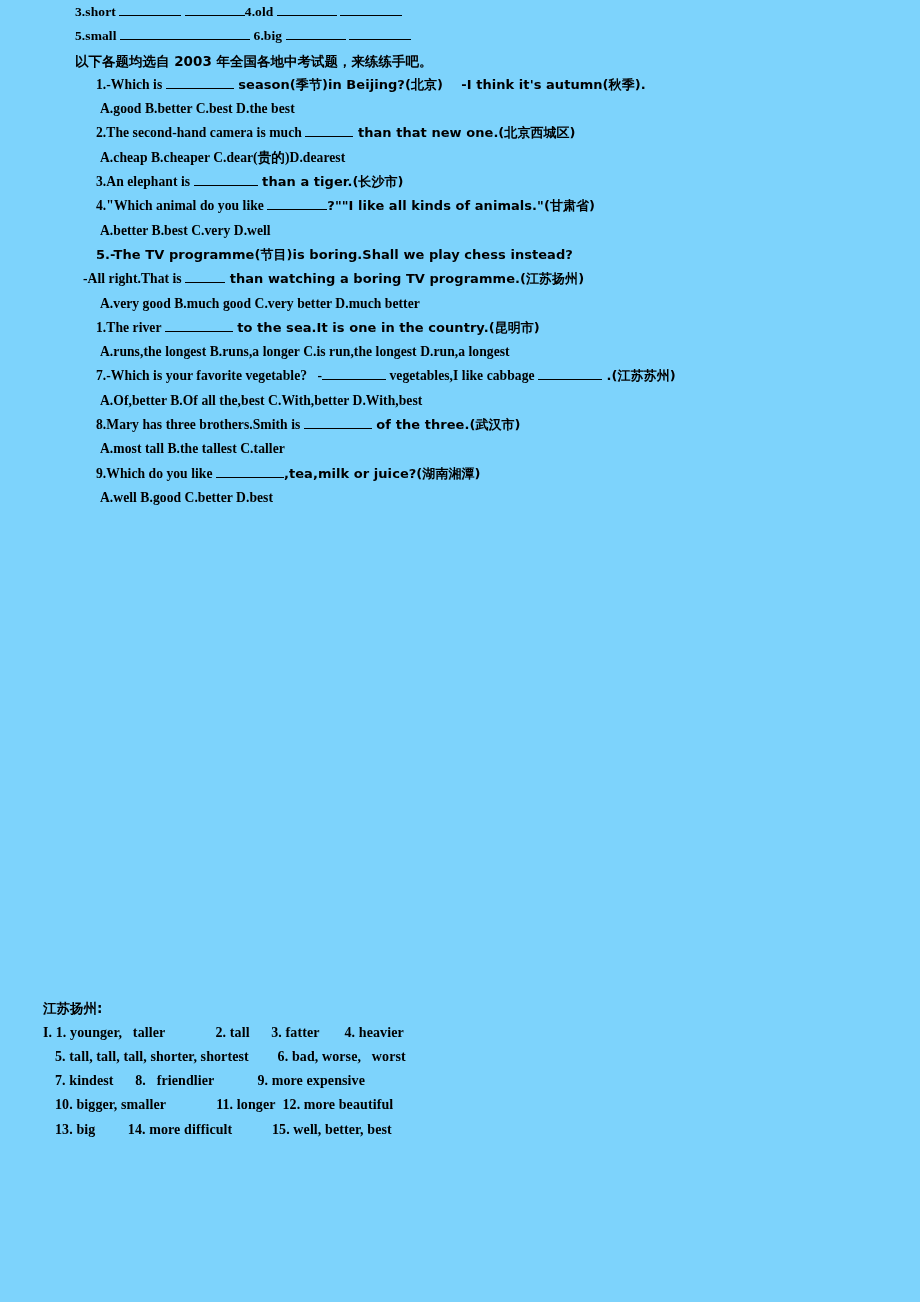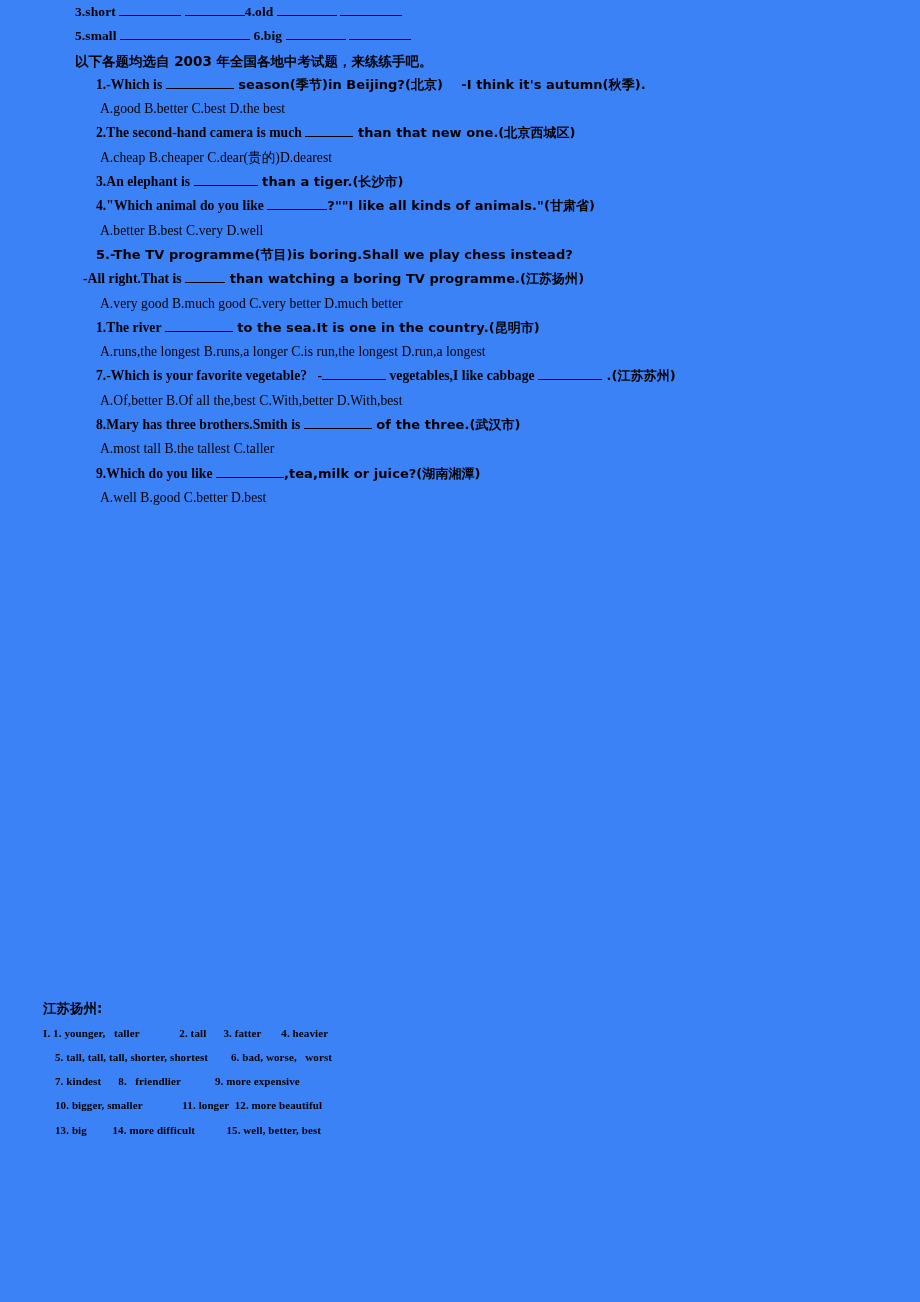--- a/index.html
+++ b/index.html
@@ -9,21 +9,21 @@
     background: #ffffff;
   }
   body {
     font-family: "Liberation Serif", "DejaVu Serif", serif;
     color: #000000;
   }
   #page {
     position: relative;
     width: 920px;
     height: 1302px;
-    background: #3b82f6;
+    background: #7dd3fc;
     overflow: hidden;
   }
   .doc-body {
     position: absolute;
     left: 0;
     top: 0;
     width: 920px;
   }
   
   .fill-line {
@@ -68,21 +68,21 @@
     font-size: 13.6px;
     line-height: 24.3px;
     padding-left: 96px;
     white-space: pre;
     letter-spacing: 0.05px;
   }
   .q-stem.indent-sub {
     padding-left: 83px;
   }
   .q-opts {
-    font-weight: normal;
+    font-weight: bold;
     font-size: 13.6px;
     line-height: 24.3px;
     padding-left: 100px;
     white-space: pre;
     letter-spacing: 0.05px;
   }
   .q-opts.opts-narrow {
   }
   .cn-inline {
     font-family: "DejaVu Sans", "Liberation Sans", sans-serif;
@@ -110,21 +110,21 @@
   .key-head {
     font-weight: bold;
     font-size: 13.5px;
     line-height: 24.3px;
     padding-left: 43px;
     font-family: "DejaVu Sans", "Liberation Sans", sans-serif;
     white-space: pre;
   }
   .key-line {
     font-weight: bold;
-    font-size: 11px;
+    font-size: 14px;
     line-height: 24.3px;
     padding-left: 43px;
     white-space: pre;
     letter-spacing: 0.1px;
   }
   .key-line.key-indent {
     padding-left: 55px;
   }
 </style>
 </head>

